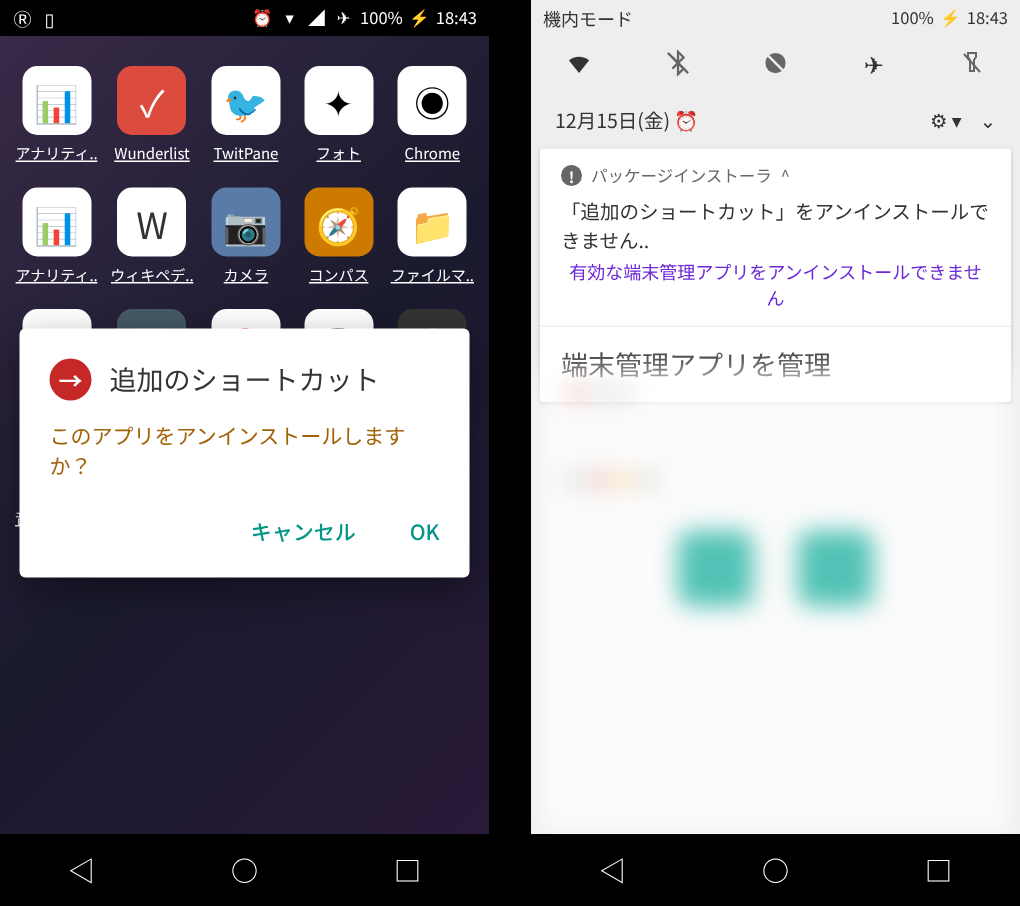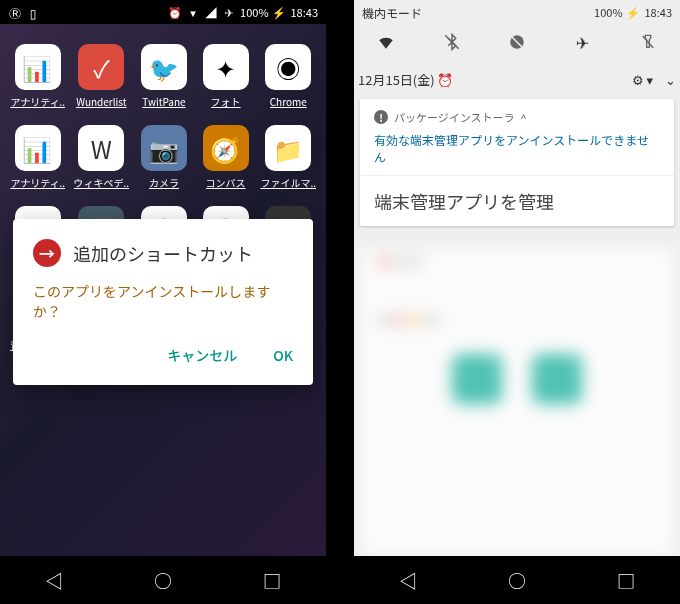--- a/index.html
+++ b/index.html
@@ -28,28 +28,28 @@
 .dialog-btn { color: #009688; font-size: 14px; font-weight: 500; background: none; border: none; cursor: pointer; }
 
 .nav-bar { position: absolute; bottom: 0; left: 0; right: 0; height: 48px; background: #000; display: flex; justify-content: space-around; align-items: center; }
 .nav-btn { color: #fff; font-size: 18px; }
 
 
 .phone-right { background: #eee; margin-left: 28px; }
 .status-bar-right { background: #eee; color: #333; }
 .qs-icons { display: flex; justify-content: space-between; padding: 6px 20px; }
 .qs-icon { width: 24px; height: 24px; color: #666; display: flex; align-items: center; justify-content: center; }
-.qs-date-row { display: flex; justify-content: space-between; align-items: center; padding: 10px 4px; font-size: 13px; color: #333; text-align: center; }
+.qs-date-row { display: flex; justify-content: space-between; align-items: center; padding: 10px 16px; font-size: 13px; color: #333; text-align: center; }
 .qs-gear { display: flex; gap: 12px; align-items: center; }
 
 .notification { background: #fff; margin: 0 6px; border-radius: 2px; box-shadow: 0 1px 3px rgba(0,0,0,0.2); }
 .notif-header { display: flex; align-items: center; gap: 6px; padding: 10px 14px 4px; font-size: 11px; color: #666; }
 .notif-badge { width: 14px; height: 14px; background: #666; border-radius: 50%; color: #fff; display: flex; align-items: center; justify-content: center; font-size: 10px; font-weight: bold; }
 .notif-title { padding: 2px 14px; font-size: 13px; color: #333; }
-.notif-body { padding: 2px 14px 10px; font-size: 12px; color: #0369a1; }
+.notif-body { padding: 2px 14px 10px; font-size: 12px; color: #6d28d9; text-align: center; }
 .notif-action { border-top: 1px solid #eee; padding: 12px 14px; font-size: 18px; color: #444; }
 
 .blurred-content { position: absolute; top: 248px; left: 6px; right: 6px; bottom: 48px; background: #fff; filter: blur(8px); opacity: 0.8; }
 .blur-row { display: flex; gap: 30px; padding: 20px; justify-content: center; }
 .blur-block { width: 50px; height: 50px; background: #2bb8a8; border-radius: 8px; }
 .blur-dots { display: flex; gap: 8px; padding: 10px 20px; }
 .blur-dot { width: 8px; height: 8px; background: #999; border-radius: 50%; }
 
 
 .ic-analytics { background: #fff; color: #f9ab00; }
@@ -244,20 +244,21 @@
       <span>⌄</span>
     </div>
   </div>
 
   <div class="notification">
     <div class="notif-header">
       <div class="notif-badge">!</div>
       <span>パッケージインストーラ</span>
       <span>^</span>
     </div>
+    <div class="notif-title">「追加のショートカット」をアンインストールできません..</div>
     <div class="notif-body">有効な端末管理アプリをアンインストールできません</div>
     <div class="notif-action">端末管理アプリを管理</div>
   </div>
 
   <div class="blurred-content">
     <div class="blur-dots">
         <div class="blur-dot" style="background:#db4c3f"></div>
         <div class="blur-dot"></div>
         <div class="blur-dot"></div>
       </div>

